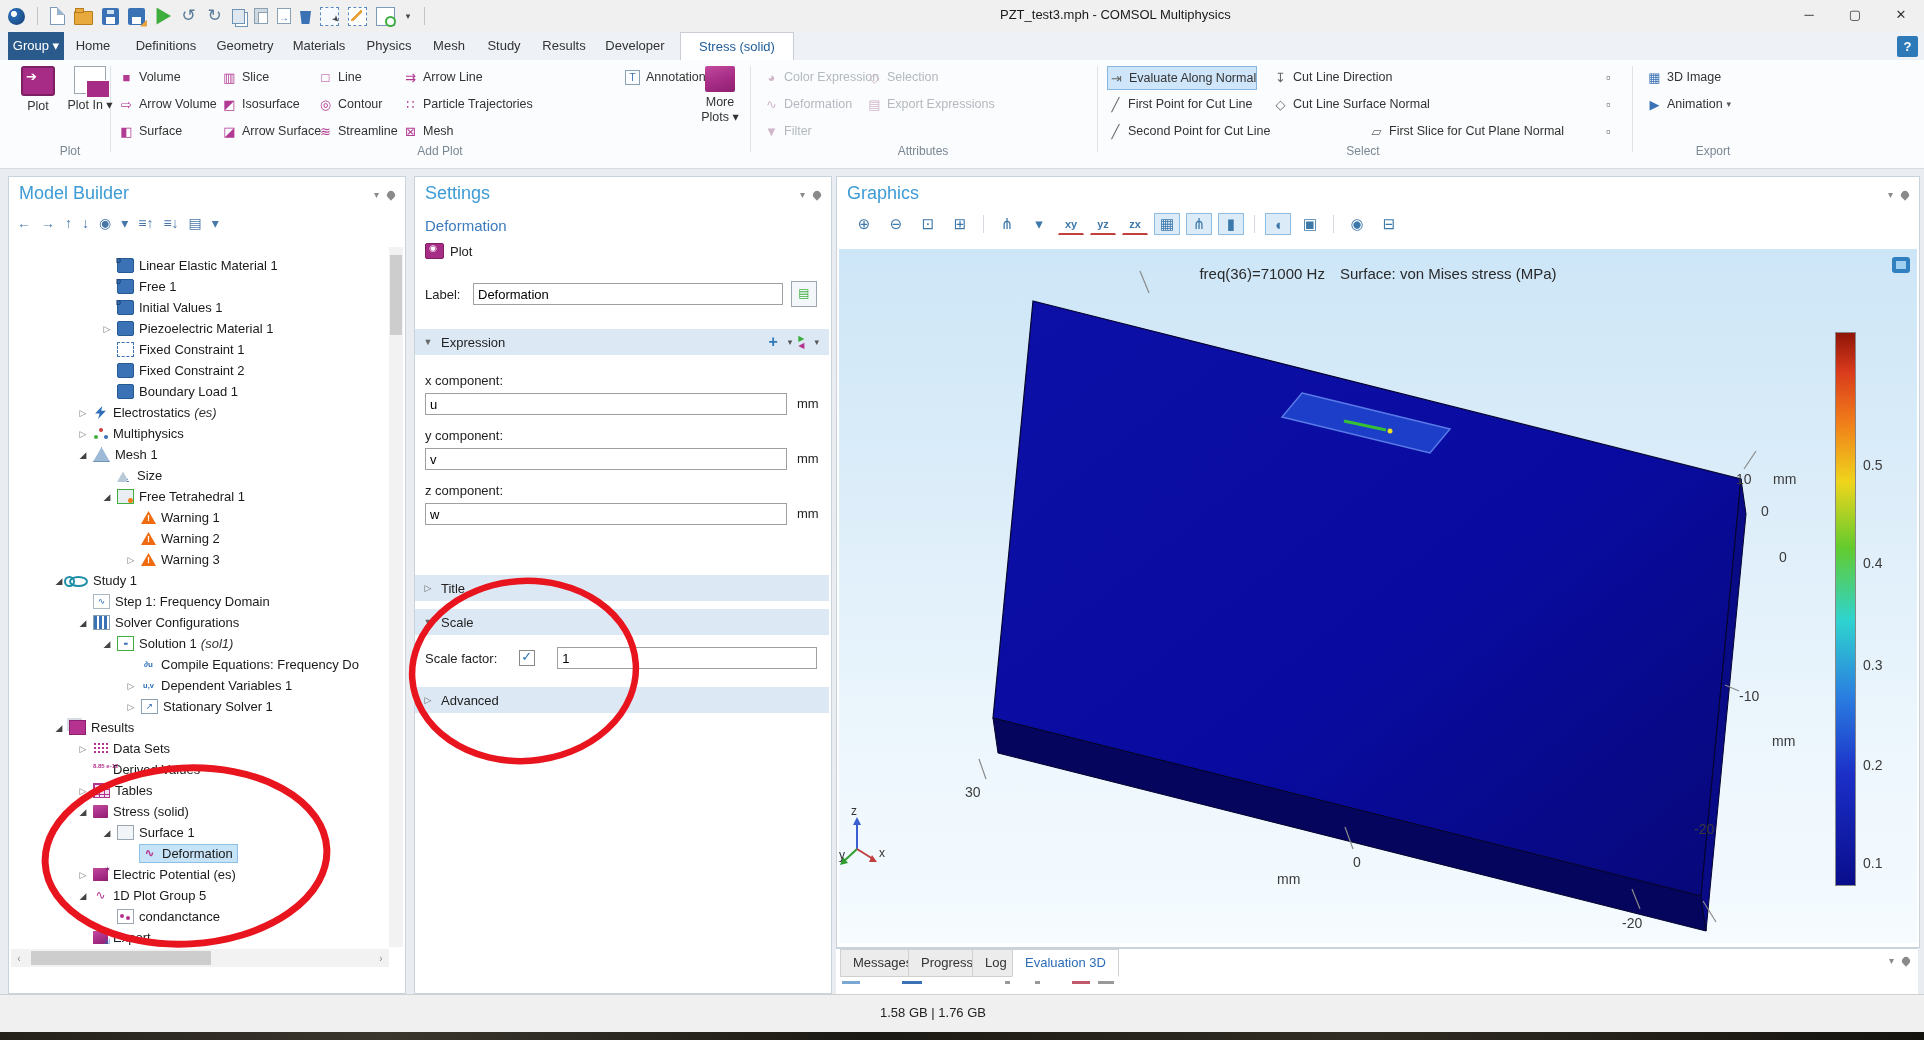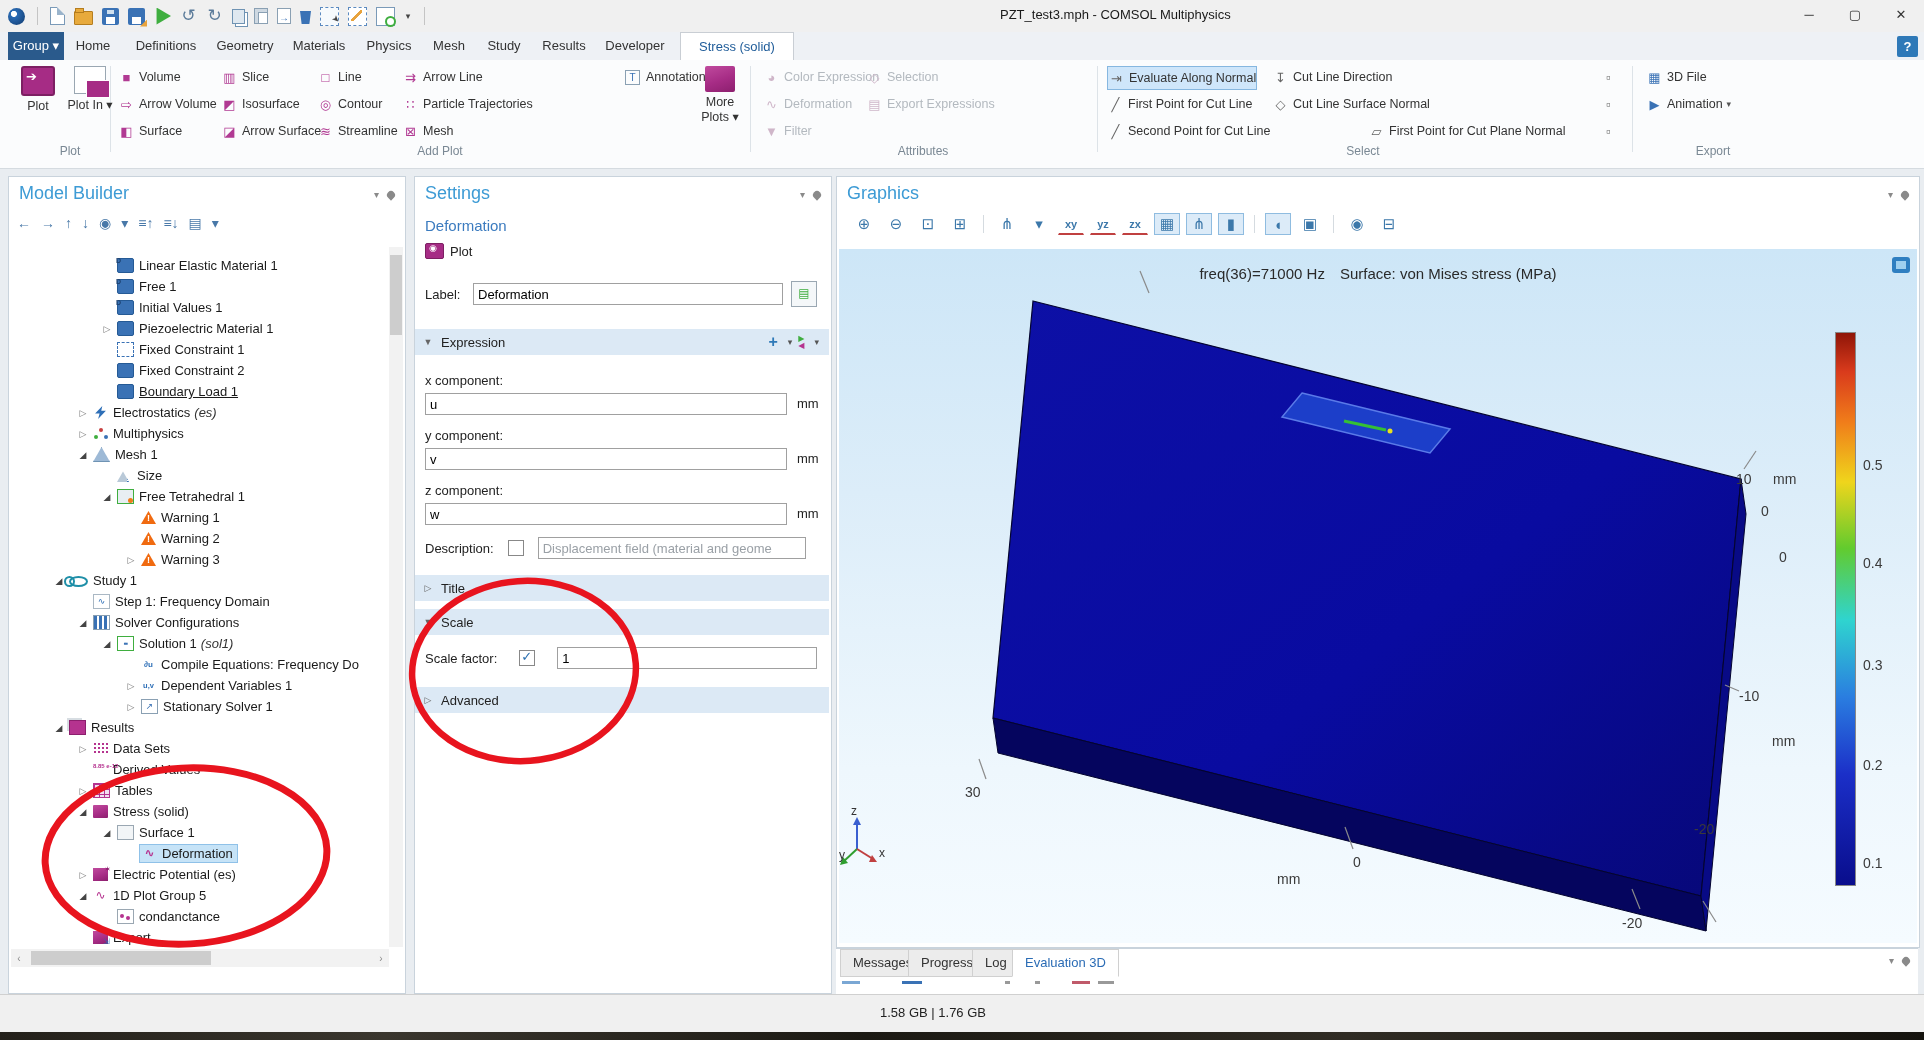--- a/index.html
+++ b/index.html
@@ -333,36 +333,36 @@
         <div class="ritem" style="left: 1272px; top: 6px;">
           <span class="ig sel">↧</span>
           <span>Cut Line Direction</span>
         </div>
         <div class="ritem" style="left: 1272px; top: 33px;">
           <span class="ig sel">◇</span>
           <span>Cut Line Surface Normal</span>
         </div>
         <div class="ritem" style="left: 1368px; top: 60px;">
           <span class="ig sel">▱</span>
-          <span>First Point for Cut Plane Normal</span>
+          <span>First Slice for Cut Plane Normal</span>
         </div>
         <div class="ritem" style="left: 1600px; top: 6px;">
           <span class="ig sel">▫</span>
         </div>
         <div class="ritem" style="left: 1600px; top: 33px;">
           <span class="ig sel">▫</span>
         </div>
         <div class="ritem" style="left: 1600px; top: 60px;">
           <span class="ig sel">▫</span>
         </div>
       </div>
     <div id="g-export">
         <div class="ritem" style="left: 1646px; top: 6px;">
           <span class="ig blue">▦</span>
-          <span>3D File</span>
+          <span>3D Image</span>
         </div>
         <div class="ritem" style="left: 1646px; top: 33px;">
           <span class="ig blue">▶</span>
           <span>Animation</span>
           <span class="caret">▾</span>
         </div>
       </div>
     <div class="glabel" style="left:-10px">Plot</div>
     <div class="glabel" style="left:360px">Add Plot</div>
     <div class="glabel" style="left:843px">Attributes</div>
@@ -424,21 +424,21 @@
             <span>Fixed Constraint 1</span>
           </span>
         </div>
         <div class="trow" style="padding-left: 88px;">
           <span class="arr"></span>
           <span class="rowbox">
             <span class="tico ic-mat"></span>
             <span>Fixed Constraint 2</span>
           </span>
         </div>
-        <div class="trow" style="padding-left: 88px; text-decoration: underline;">
+        <div class="trow" style="padding-left: 88px;">
           <span class="arr"></span>
           <span class="rowbox">
             <span class="tico ic-mat"></span>
             <span>Boundary Load 1</span>
           </span>
         </div>
         <div class="trow" style="padding-left: 64px;">
           <span class="arr">▷</span>
           <span class="rowbox">
             <span class="tico ic-bolt"></span>
@@ -666,25 +666,20 @@
         <div class="f-label" style="top: 196px;">x component:</div>
         <input class="s-input" value="u" style="position: absolute; left: 10px; top: 216px; width: 352px;">
         <span class="f-unit" style="top: 219px;">mm</span>
         <div class="f-label" style="top: 251px;">y component:</div>
         <input class="s-input" value="v" style="position: absolute; left: 10px; top: 271px; width: 352px;">
         <span class="f-unit" style="top: 274px;">mm</span>
         <div class="f-label" style="top: 306px;">z component:</div>
         <input class="s-input" value="w" style="position: absolute; left: 10px; top: 326px; width: 352px;">
         <span class="f-unit" style="top: 329px;">mm</span>
       </div>
-    <div class="abs" style="left:10px;top:360px;display:flex;align-items:center;gap:14px;">
-      <span>Description:</span>
-      <span class="chk"></span>
-      <input class="s-input dimval" style="width: 258px;" value="Displacement field (material and geome">
-    </div>
     <div id="s-sections">
         <div class="s-secband" style="top: 398px;">
           <span class="sarr">▷</span>
           <span>Title</span>
         </div>
         <div class="s-secband" style="top: 432px;">
           <span class="sarr">▼</span>
           <span>Scale</span>
         </div>
         <div class="s-secband" style="top: 510px;">

